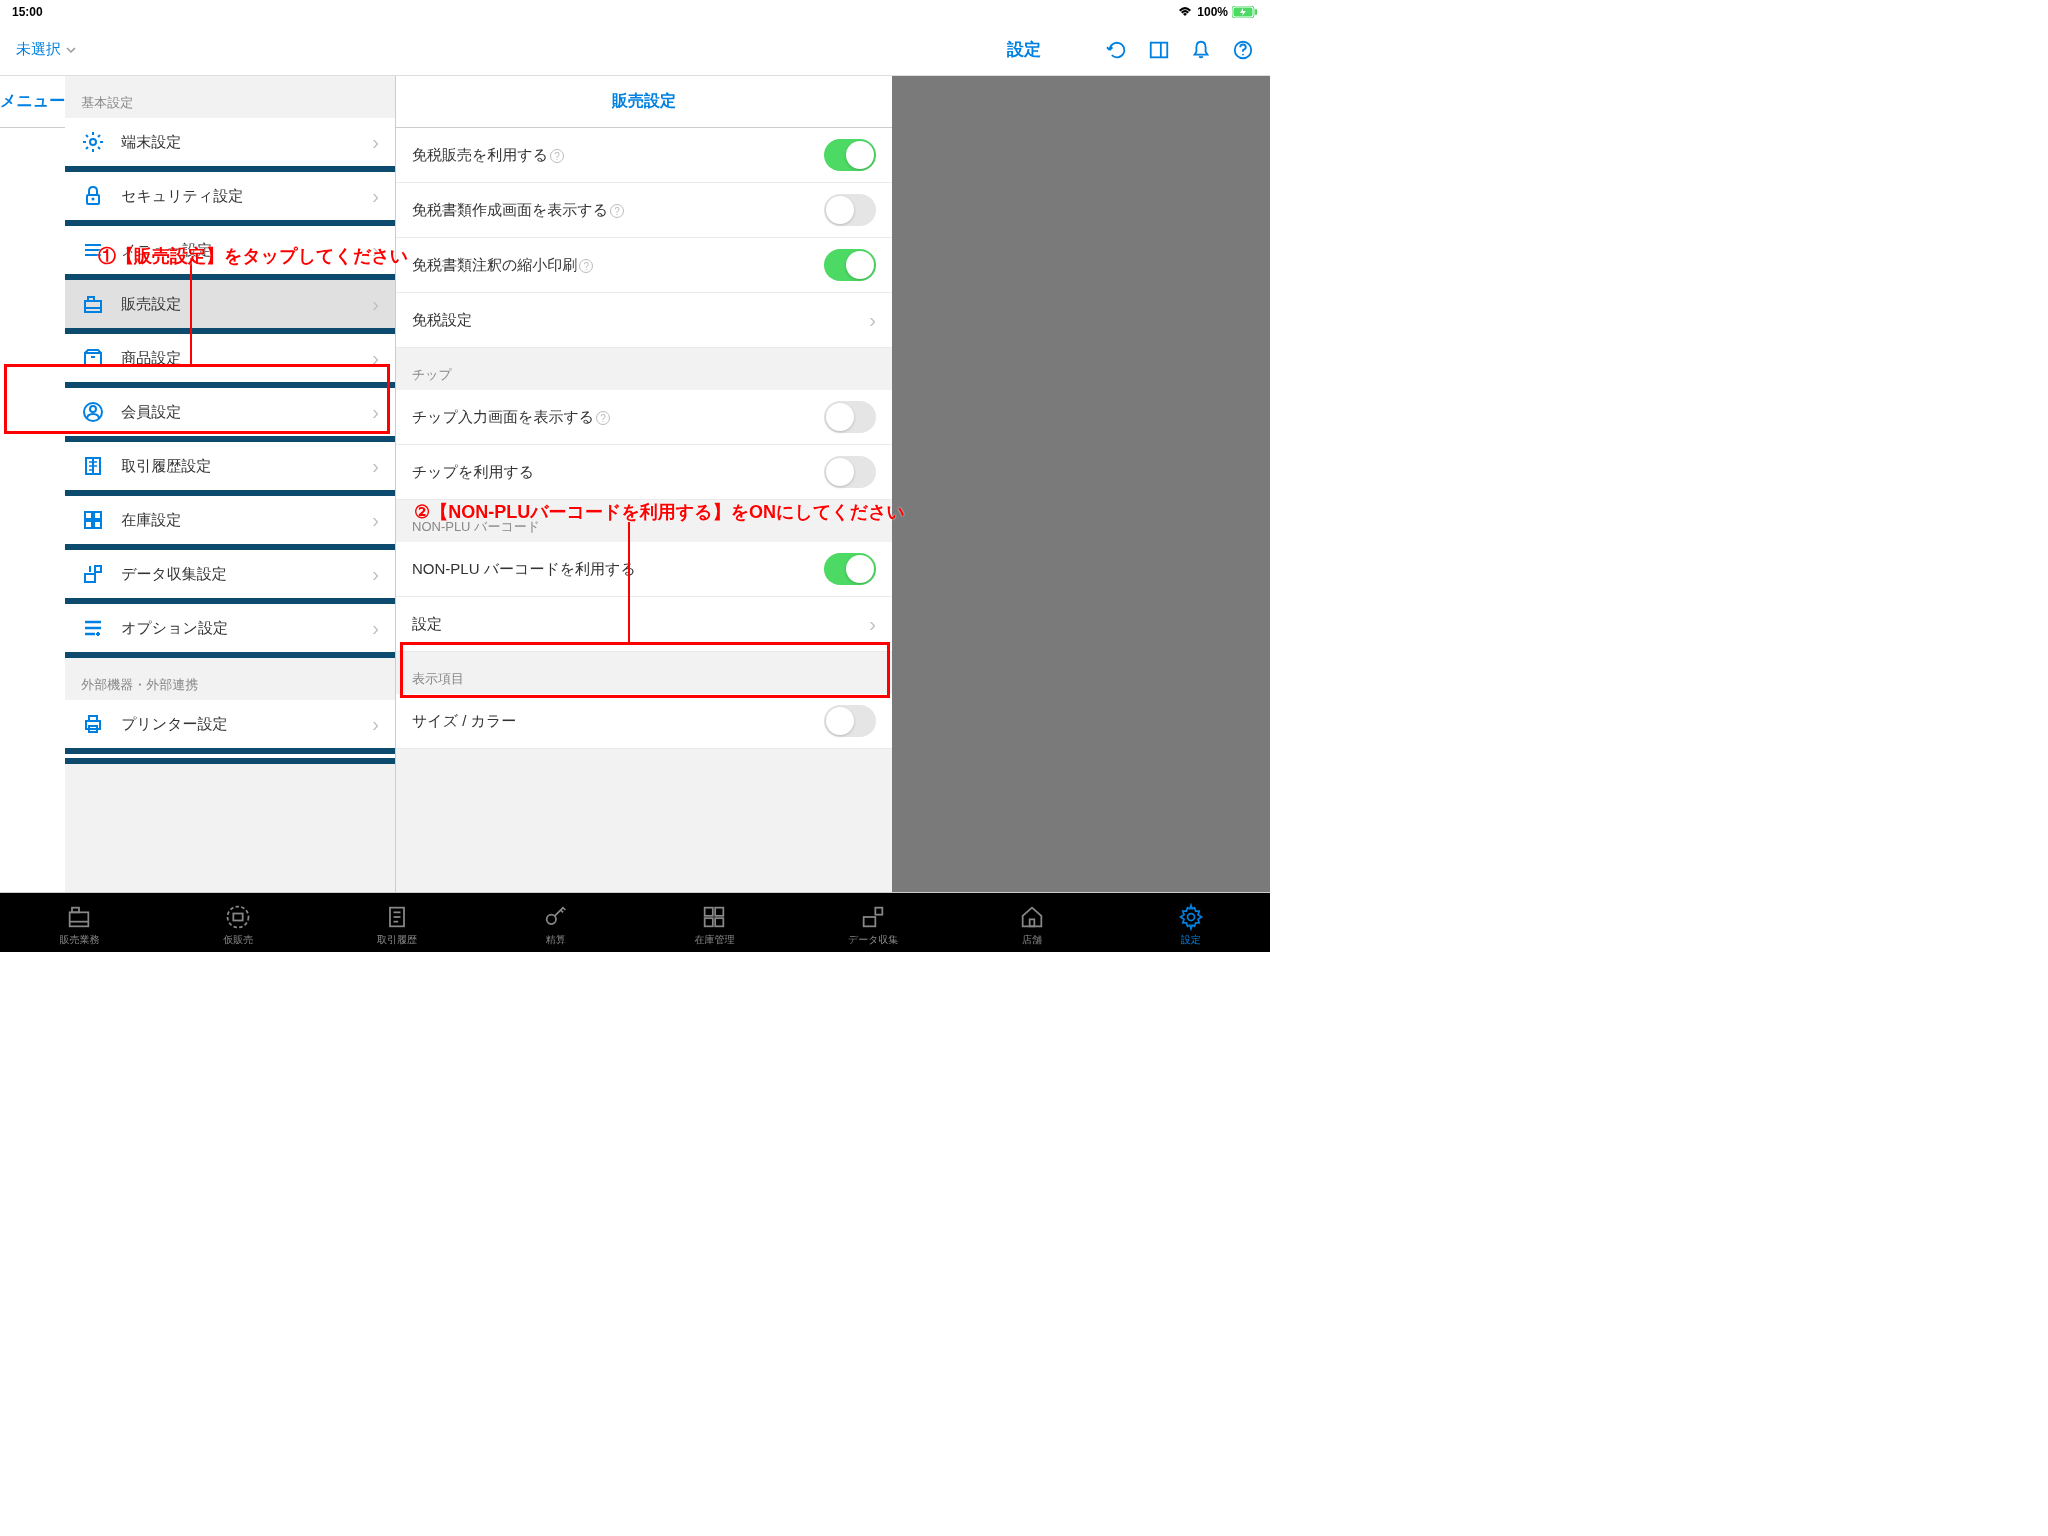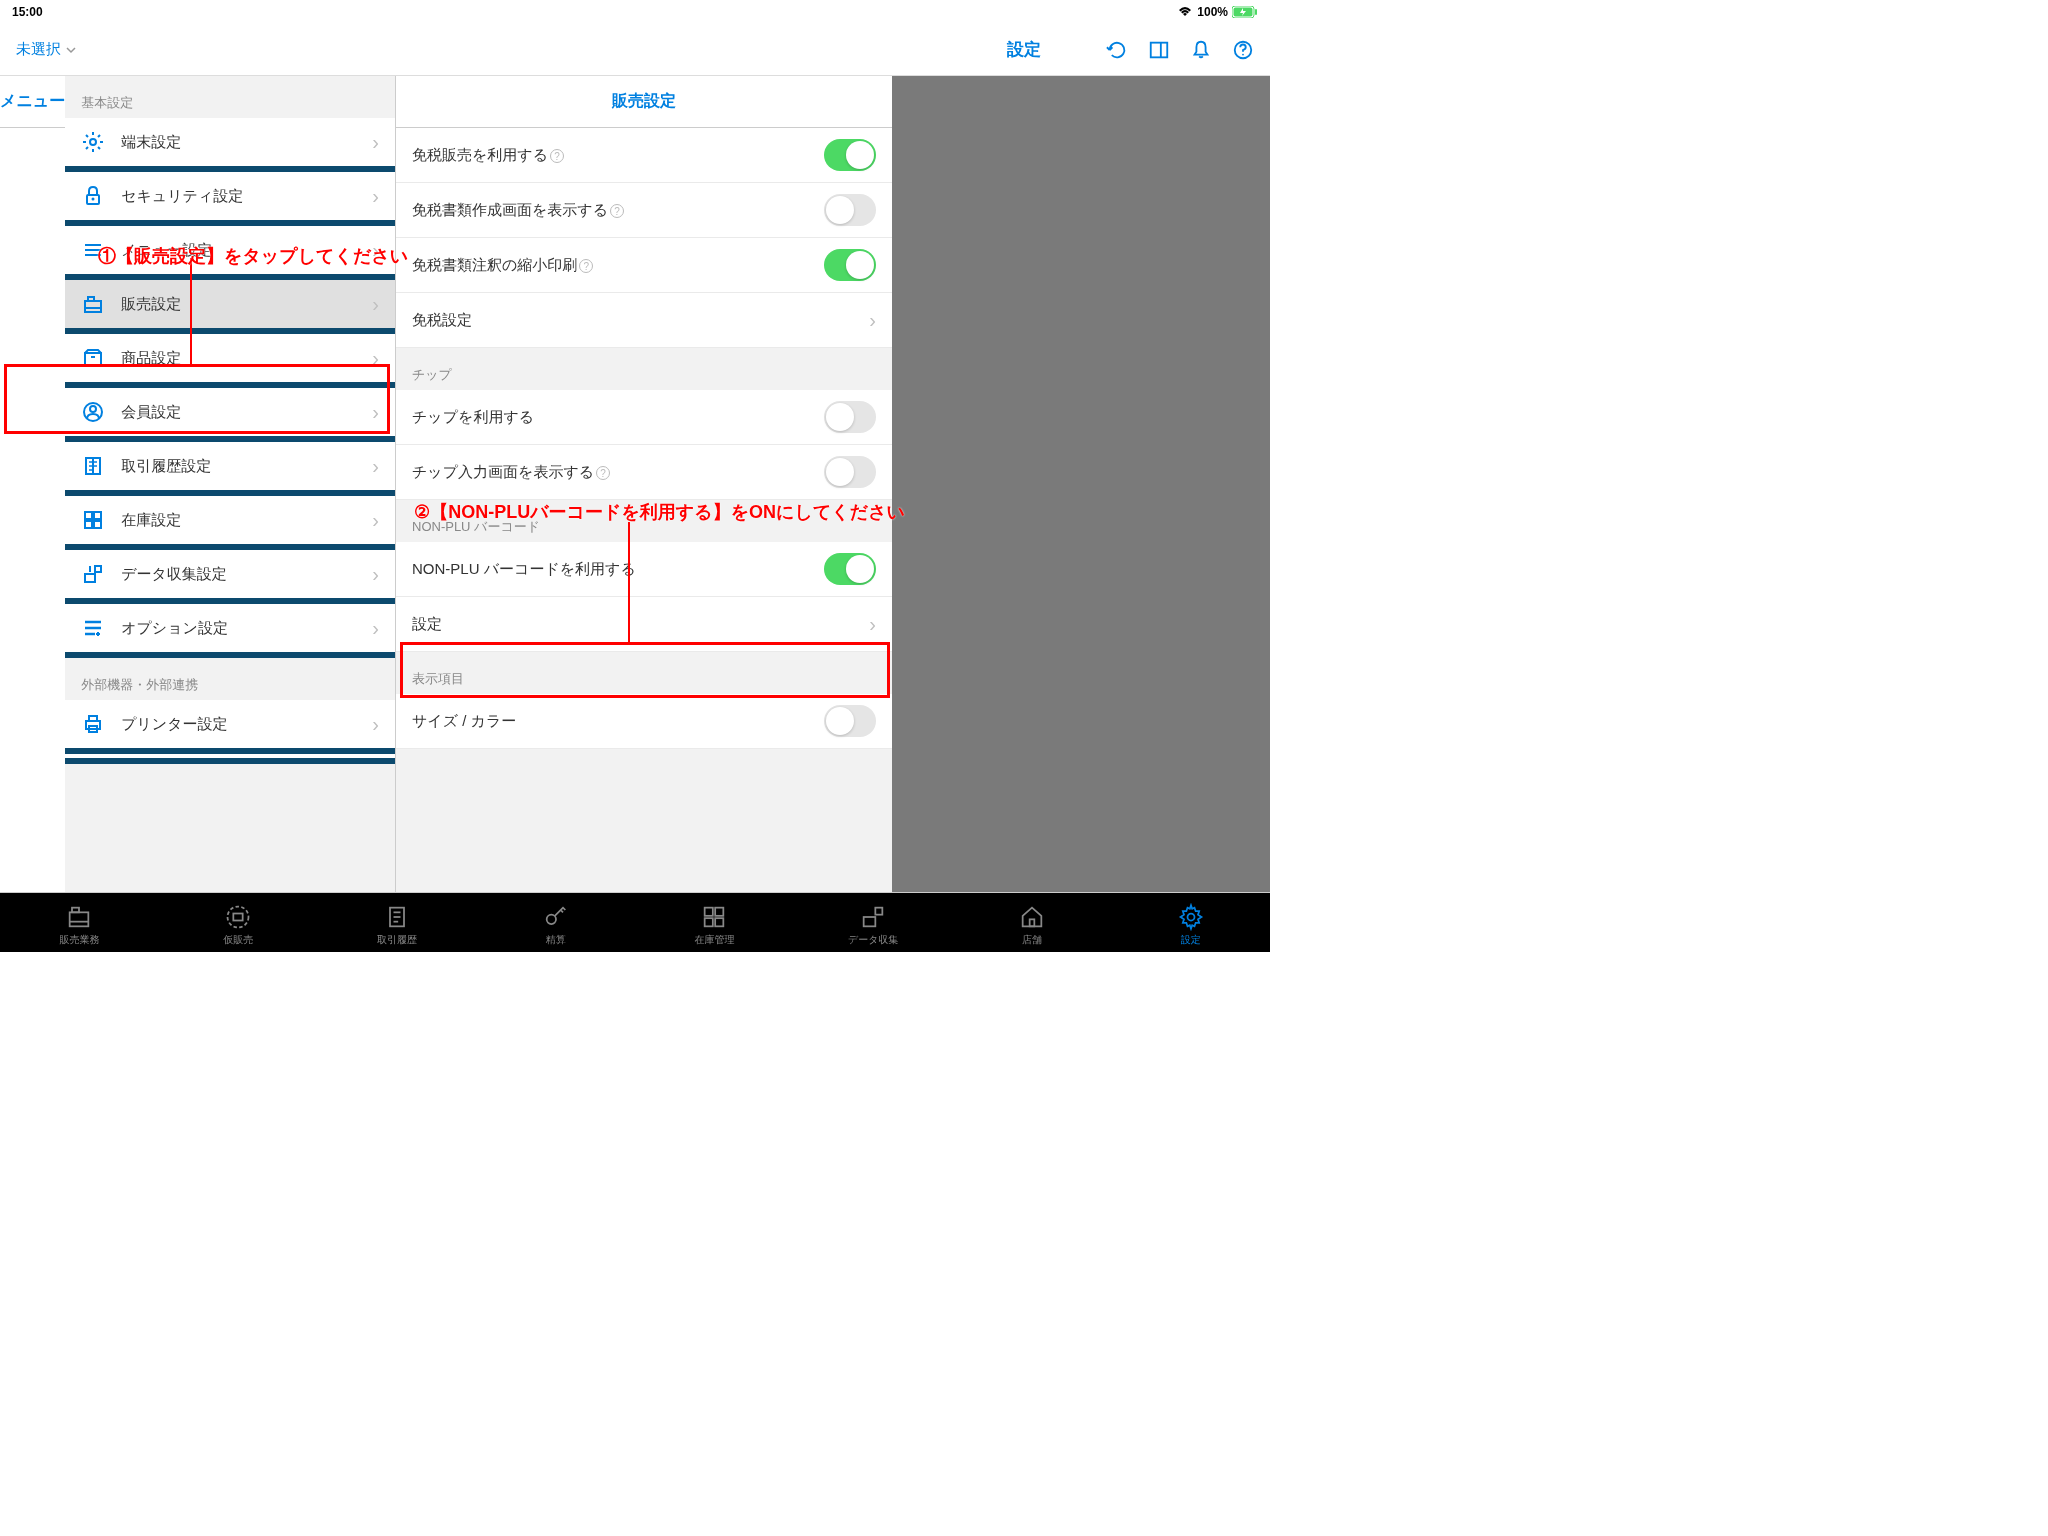--- a/index.html
+++ b/index.html
@@ -230,27 +230,27 @@
           <div class="knob"></div>
         </div>
       </div>
     <div class="row">
         <span class="row-label">免税設定</span>
         <span class="chev">›</span>
       </div>
 
     <div class="group-header">チップ</div>
     <div class="row">
+        <span class="row-label"><span>チップ入力画面を表示する</span><span class="help">?</span></span>
+        <div class="toggle">
+          <div class="knob"></div>
+        </div>
+      </div>
+    <div class="row">
         <span class="row-label">チップを利用する</span>
-        <div class="toggle">
-          <div class="knob"></div>
-        </div>
-      </div>
-    <div class="row">
-        <span class="row-label"><span>チップ入力画面を表示する</span><span class="help">?</span></span>
         <div class="toggle">
           <div class="knob"></div>
         </div>
       </div>
 
     <div class="group-header">NON-PLU バーコード</div>
     <div class="row">
         <span class="row-label">NON-PLU バーコードを利用する</span>
         <div class="toggle on">
           <div class="knob"></div>

